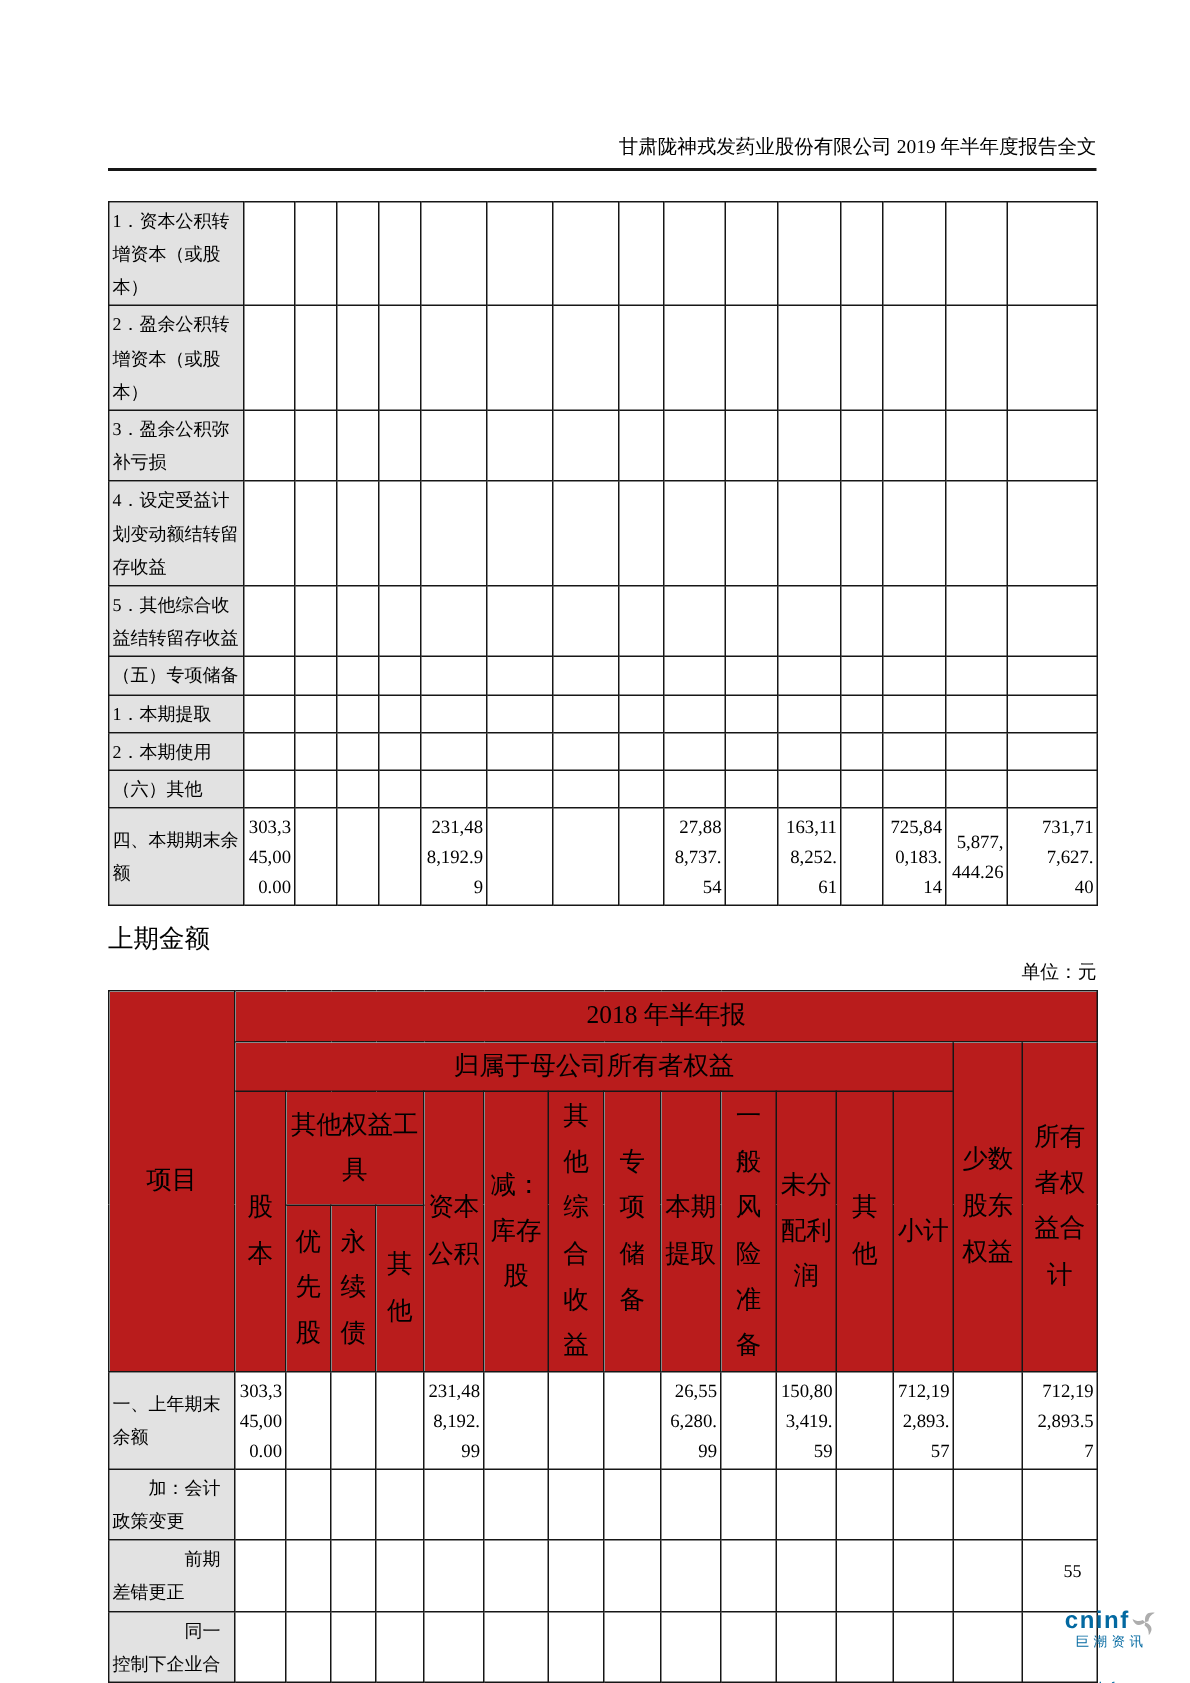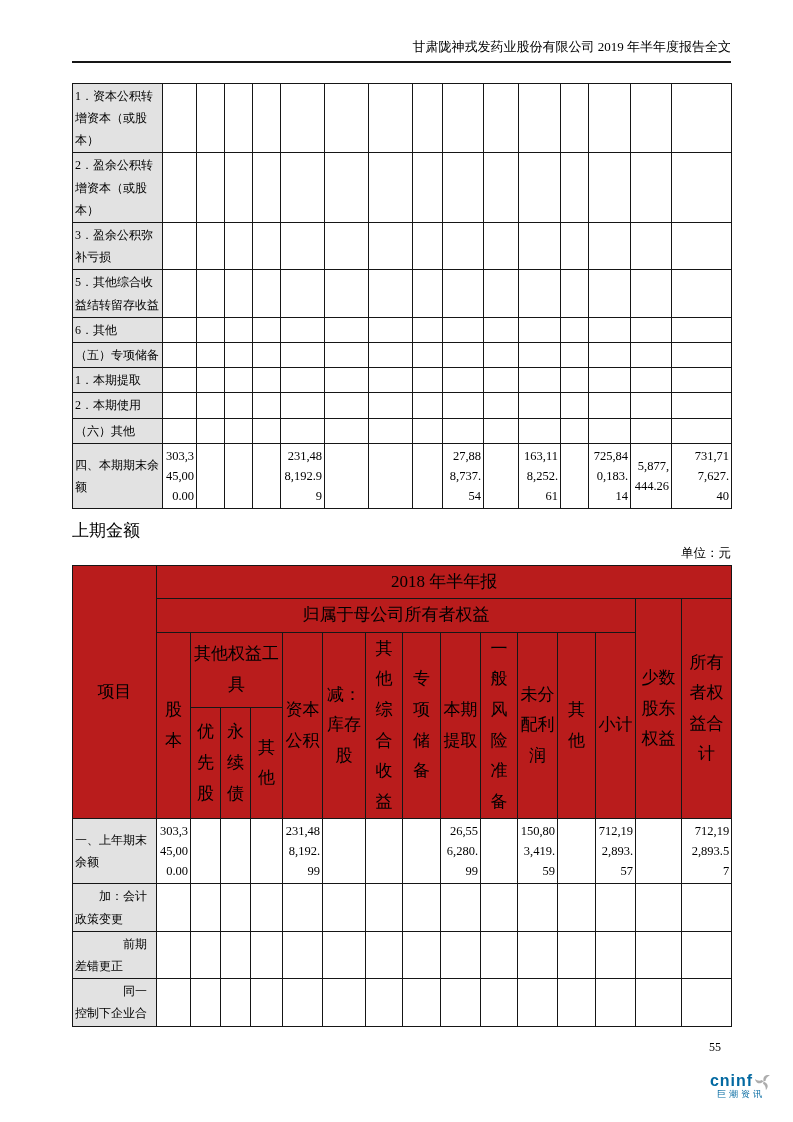--- a/index.html
+++ b/index.html
@@ -1,21 +1,21 @@
 <!DOCTYPE html>
 <html><head>
 <meta charset="utf-8">
 <style>
   * { box-sizing: border-box; }
   html, body { margin: 0; padding: 0; background: #ffffff; }
   .page {
     width: 793px; height: 1122px; position: relative; overflow: hidden;
     background: #ffffff; color: #000;
     font-family: "Liberation Serif", "DejaVu Serif", serif;
-    padding: 39px 62px 0 72px;
+    padding: 90px 62px 0 72px;
   }
   .doc-header {
     text-align: right; font-size: 13px; line-height: 1.3;
     padding-bottom: 5px; border-bottom: 2px solid #161616;
   }
   table { border-collapse: collapse; table-layout: fixed; width: 659px; }
   #t1 { margin-top: 20px; }
   td { border: 1px solid #161616; vertical-align: middle; overflow: hidden; height: 25px; padding: 0; }
   .lbl {
     background: #e2e2e2; font-size: 12px; line-height: 1.85;
@@ -122,39 +122,39 @@
           <td class="num"></td>
           <td class="num"></td>
           <td class="num"></td>
           <td class="num"></td>
           <td class="num"></td>
           <td class="num"></td>
           <td class="num"></td>
           <td class="num"></td>
         </tr>
         <tr>
+          <td class="lbl">4．设定受益计划变动额结转留存收益</td>
+          <td class="num"></td>
+          <td class="num"></td>
+          <td class="num"></td>
+          <td class="num"></td>
+          <td class="num"></td>
+          <td class="num"></td>
+          <td class="num"></td>
+          <td class="num"></td>
+          <td class="num"></td>
+          <td class="num"></td>
+          <td class="num"></td>
+          <td class="num"></td>
+          <td class="num"></td>
+          <td class="num"></td>
+          <td class="num"></td>
+        </tr>
+        <tr>
           <td class="lbl">5．其他综合收益结转留存收益</td>
-          <td class="num"></td>
-          <td class="num"></td>
-          <td class="num"></td>
-          <td class="num"></td>
-          <td class="num"></td>
-          <td class="num"></td>
-          <td class="num"></td>
-          <td class="num"></td>
-          <td class="num"></td>
-          <td class="num"></td>
-          <td class="num"></td>
-          <td class="num"></td>
-          <td class="num"></td>
-          <td class="num"></td>
-          <td class="num"></td>
-        </tr>
-        <tr>
-          <td class="lbl">6．其他</td>
           <td class="num"></td>
           <td class="num"></td>
           <td class="num"></td>
           <td class="num"></td>
           <td class="num"></td>
           <td class="num"></td>
           <td class="num"></td>
           <td class="num"></td>
           <td class="num"></td>
           <td class="num"></td>

